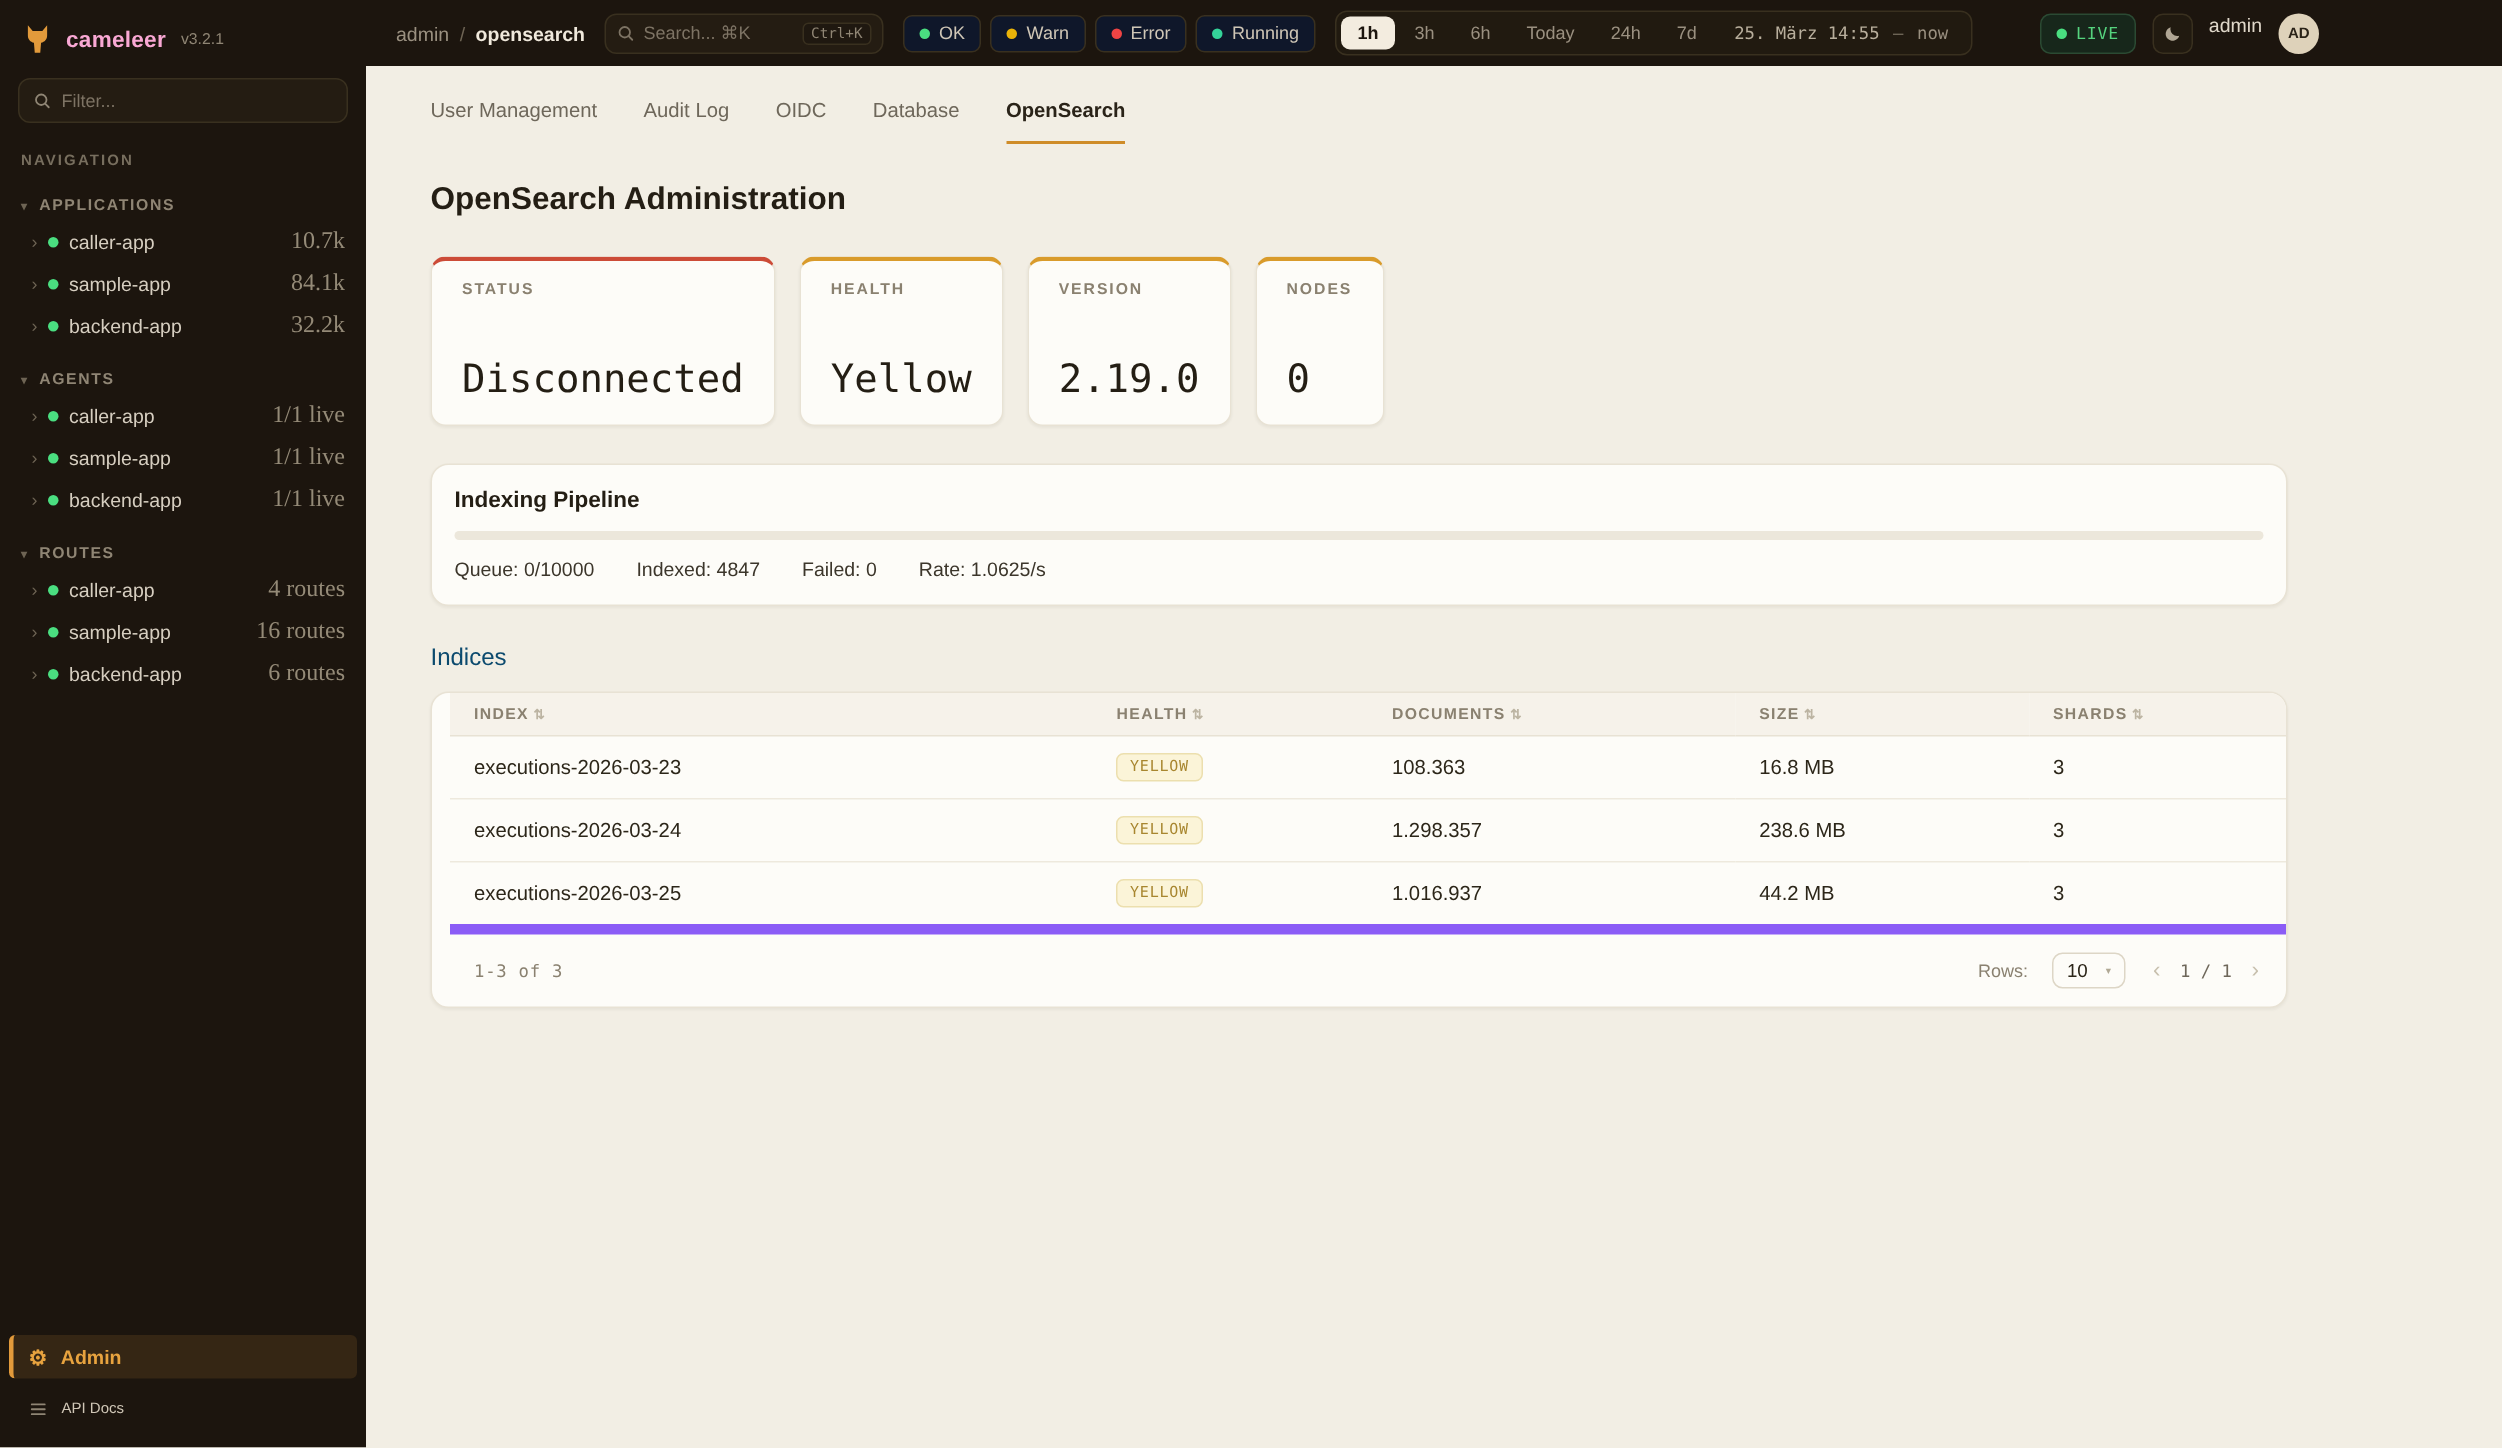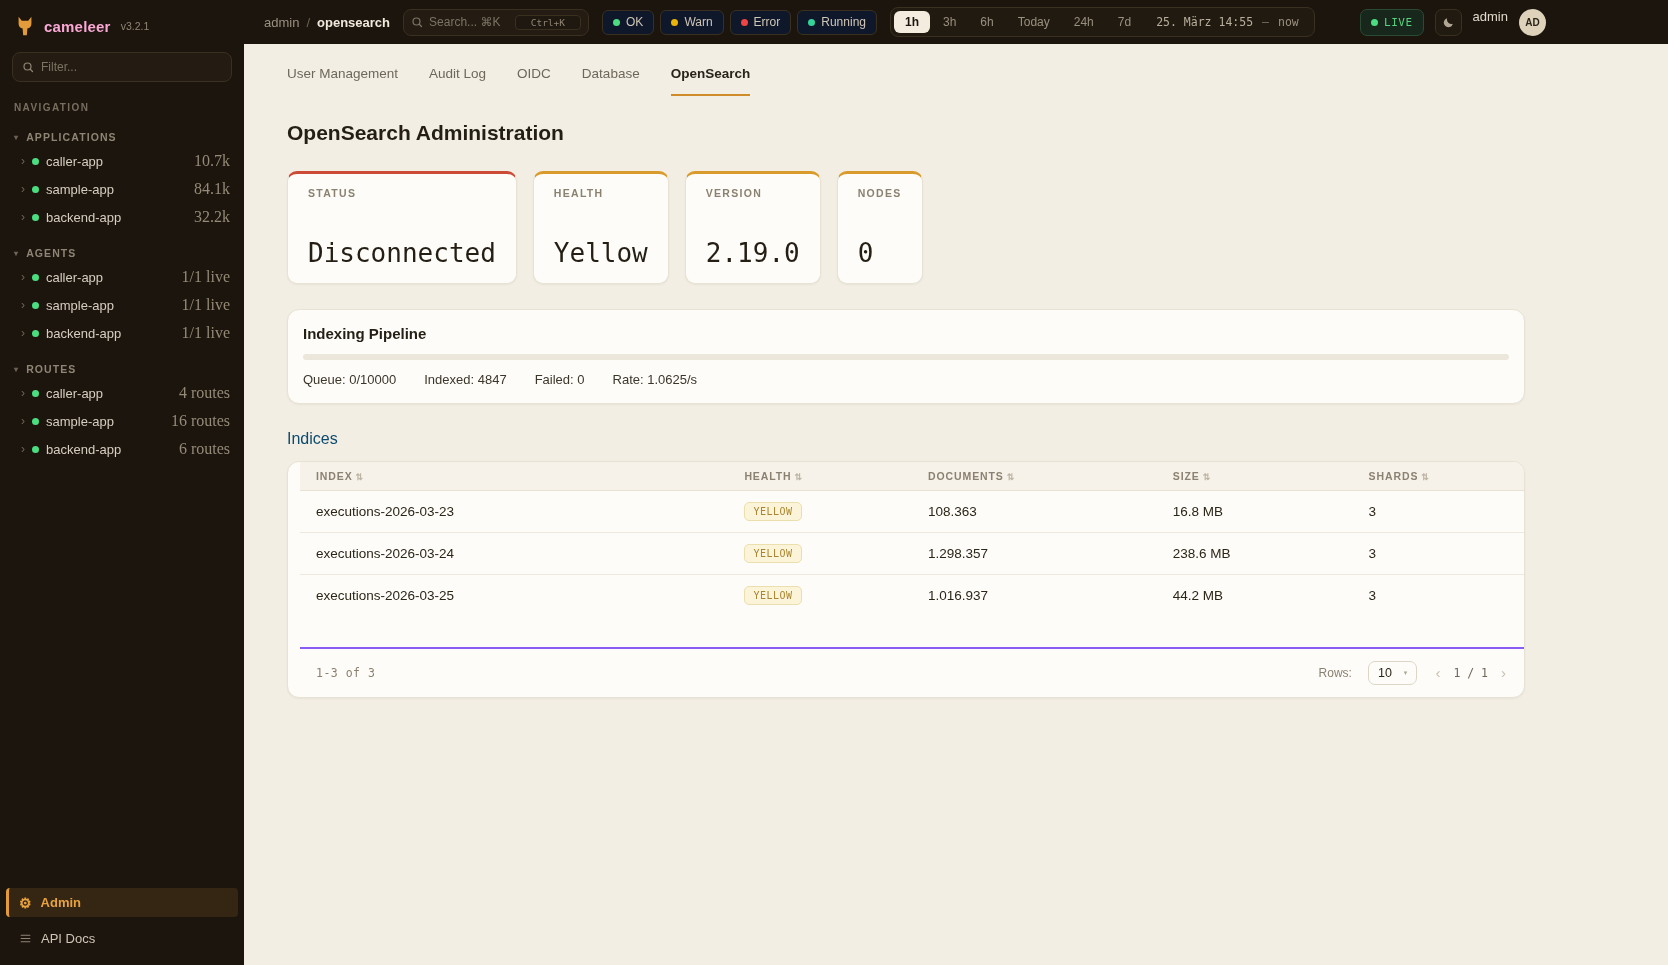--- a/index.html
+++ b/index.html
@@ -50,21 +50,21 @@
     margin:0 6px; padding:7px 10px;
     background:rgba(226,154,59,0.13);
     border-left:3px solid #e29a3b; border-radius:4px;
     display:flex; align-items:center; gap:9px;
     color:#e8a33f; font-size:13px; font-weight:700; cursor:pointer;
   }
   .gear-glyph { font-size:14px; line-height:1; }
   .apidocs-row {
     margin:7px 6px 0; padding:7px 13px;
     display:flex; align-items:center; gap:9px;
-    color:#cfc6b6; font-size:13px; cursor:pointer; border-radius:4px;
+    color:#cfc6b6; font-size:10px; cursor:pointer; border-radius:4px;
   }
   .apidocs-row .ico { color:#8f8574; display:flex; }
 
   
   .content { flex:1; display:flex; flex-direction:column; min-width:0; }
 
   
   .topbar {
     height:44px; flex-shrink:0; background:#1c150e;
     display:flex; align-items:center; gap:13px; padding:0 122px 0 20px;
@@ -78,21 +78,21 @@
     border:1px solid #39301f; border-radius:8px;
     display:flex; align-items:center; gap:6px; padding:0 7px; color:#7d7364;
   }
   .searchbox input {
     background:transparent; border:none; outline:none; flex:1; min-width:0;
     font-family:"Liberation Sans", sans-serif; font-size:12px; color:#e8e1d2;
   }
   .searchbox input::placeholder { color:#7d7364; }
   .kbd {
     font-family:"DejaVu Sans Mono", monospace; font-size:9.5px; color:#8f8574;
-    border:1px solid #39301f; border-radius:4px; padding:1px 15px; background:#1f1810; white-space:nowrap;
+    border:1px solid #39301f; border-radius:4px; padding:1px 5px; background:#1f1810; white-space:nowrap;
   }
   .pills { display:flex; gap:6px; }
   .pill {
     height:25px; padding:0 10px; border:1px solid #39301f; border-radius:6px;
     display:flex; align-items:center; gap:6px; font-size:12px; color:#cfc6b6;
     background:#0f172a; cursor:pointer; white-space:nowrap;
   }
   .time-group {
     display:flex; align-items:center; gap:2px;
     border:1px solid #39301f; border-radius:8px; background:#211a10; padding:3px;
@@ -165,21 +165,21 @@
   .col-index{width:35%;} .col-health{width:15%;} .col-docs{width:20%;} .col-size{width:16%;} .col-shards{width:14%;}
   tbody td { padding:11px 16px; font-size:13.5px; color:#2c2619; border-top:1px solid #eee9dd; }
   tbody tr:first-child td { border-top:none; }
   tbody tr { cursor:pointer; }
   .health-badge {
     display:inline-block; font-family:"DejaVu Sans Mono", monospace; font-size:10px; letter-spacing:.5px;
     color:#a8862f; background:#fbf4d8; border:1px solid #ecdfae; border-radius:5px; padding:3px 8px;
   }
   .table-footer {
     display:flex; align-items:center; justify-content:space-between;
-    padding:12px 16px; border-top:2px solid #8b5cf6;margin-top:31px;
+    padding:12px 16px; border-top:7px solid #8b5cf6;
   }
   .range-text { font-family:"DejaVu Sans Mono", monospace; font-size:11.5px; color:#8a8170; letter-spacing:.5px; }
   .footer-right { display:flex; align-items:center; gap:16px; }
   .rows-label { font-size:12px; color:#8a8170; }
   .rows-select {
     display:flex; align-items:center; gap:12px;
     border:1px solid #ddd6c6; border-radius:7px; background:#fdfcf8;
     padding:4px 9px; font-size:12.5px; color:#2c2619; cursor:pointer;
   }
   .rows-select .caret-s { font-size:7px; color:#b0a894; }

